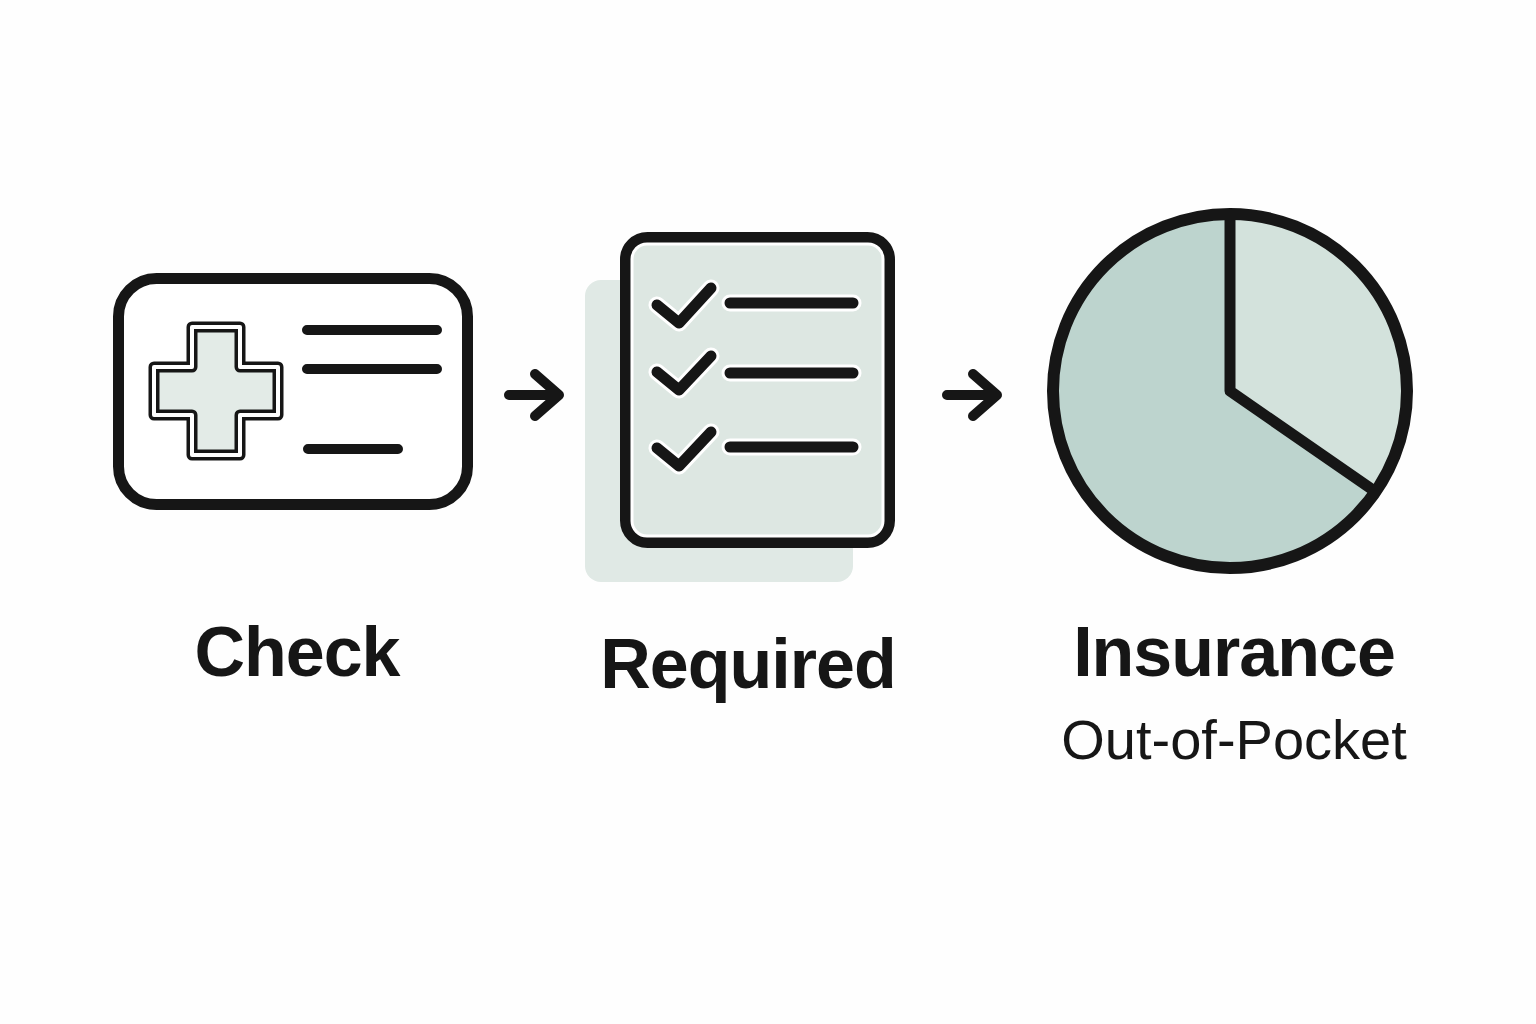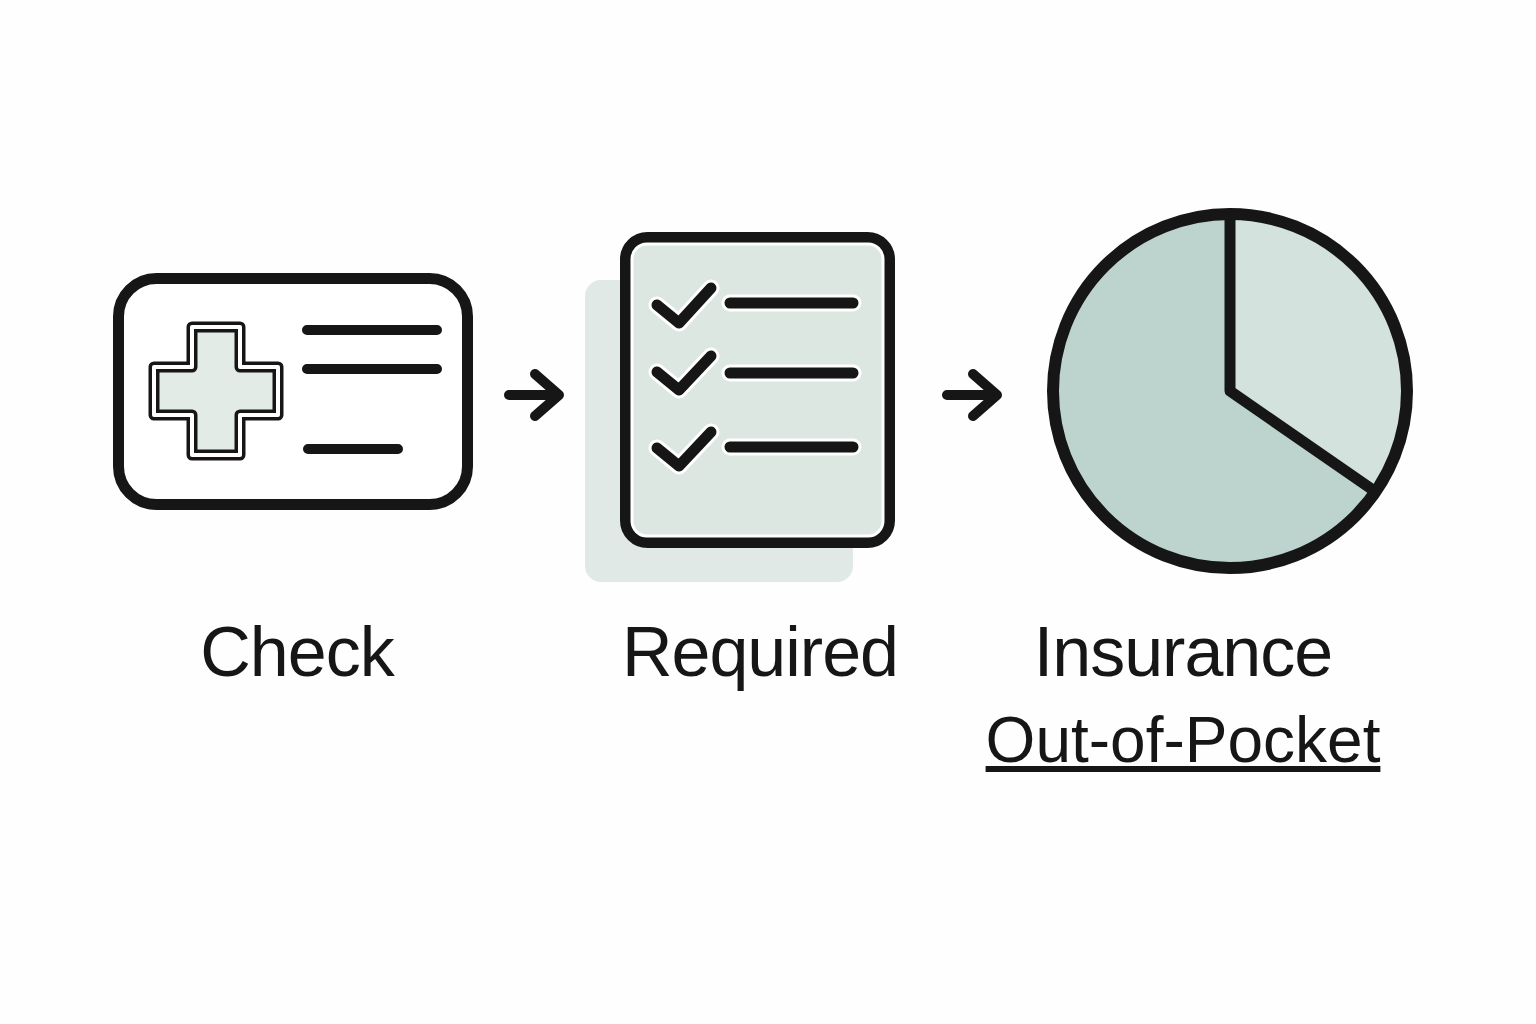--- a/index.html
+++ b/index.html
@@ -14,34 +14,33 @@
   .icon-abs { position: absolute; }
   .label-block {
     position: absolute;
     top: 608px;
     width: 480px;
     text-align: center;
     color: #161616;
   }
   .label-line {
     font-size: 70px;
-    font-weight: 400;
+    font-weight: 700;
     line-height: 88px;
     letter-spacing: -1px;
     white-space: nowrap;
   }
   .label-line.regular {
     font-weight: 400;
-    font-size: 64px;
+    font-size: 56px;
     letter-spacing: 0px;
-    text-decoration: underline;
   }
   .lb-1 { left: 57px; }
-  .lb-2 { left: 520px; }
-  .lb-3 { left: 943px; }
+  .lb-2 { left: 508px; margin-top: 12px; }
+  .lb-3 { left: 994px; }
 </style>
 </head>
 <body>
 
 <div class="canvas">
 
   <svg class="icon-abs" style="left:113px; top:273px;" width="360" height="237" viewBox="0 0 360 237">
     <rect x="5.5" y="5.5" width="349" height="226" rx="38" stroke="#161616" stroke-width="11" fill="#ffffff"></rect>
     <path d="M79 54 H127 V94 H165 V142 H127 V182 H79 V142 H41 V94 H79 Z" stroke="#161616" stroke-width="11" stroke-linejoin="round" fill="#e3ebe7"></path>
     <path d="M79 54 H127 V94 H165 V142 H127 V182 H79 V142 H41 V94 H79 Z" fill="none" stroke="#ffffff" stroke-width="4" stroke-linejoin="round"></path>

